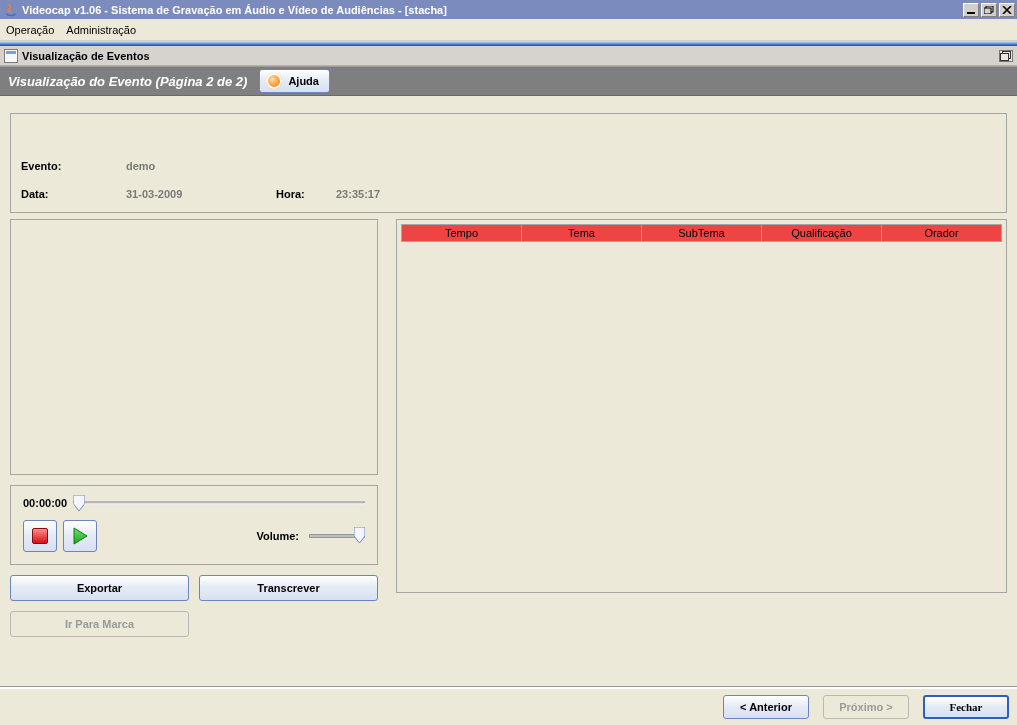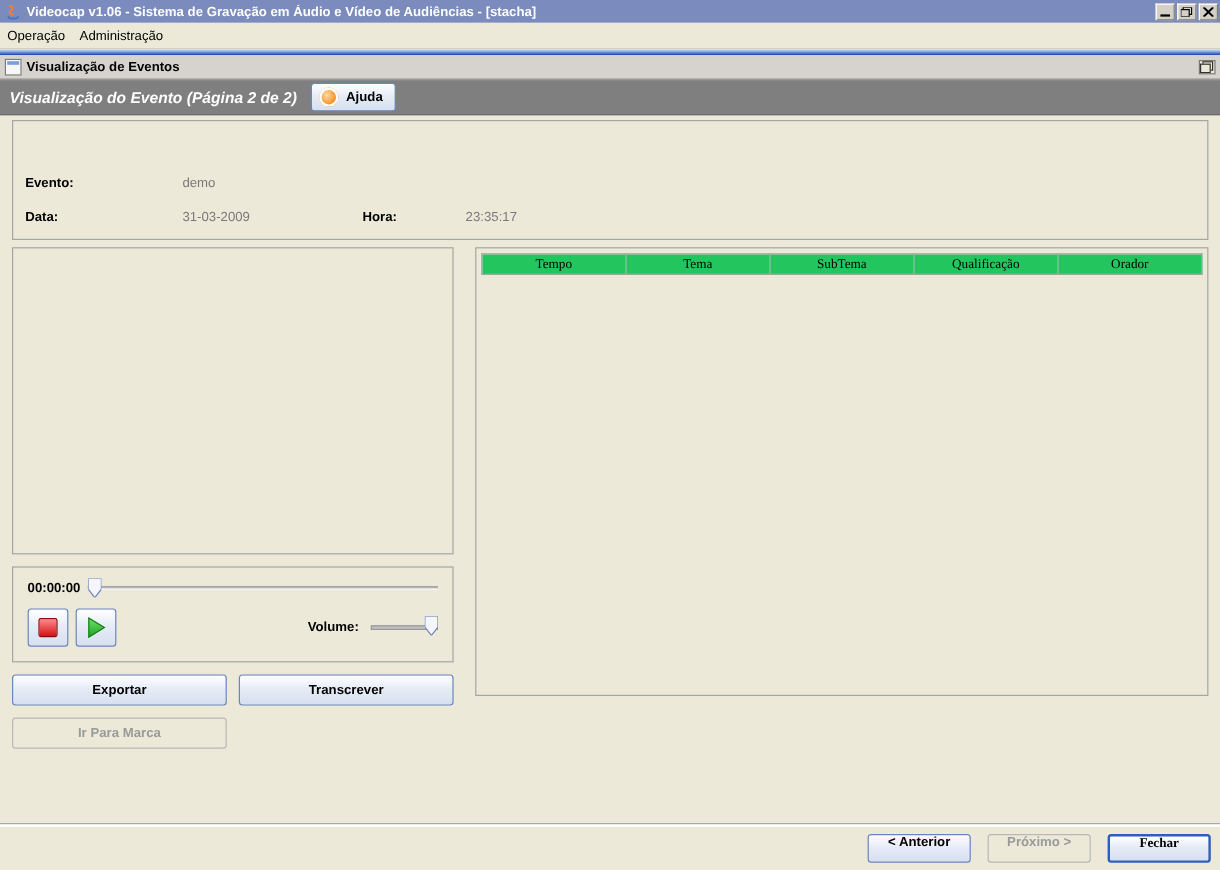--- a/index.html
+++ b/index.html
@@ -133,31 +133,31 @@
   }
   .ajuda-icon {
     width: 16px; height: 16px;
     border-radius: 50%;
     background: radial-gradient(circle at 40% 40%, #ffdca8 0%, #ff8a1d 60%, #d14e00 100%);
     box-shadow: inset 0 0 0 2px #fff;
   }
 
   
   .content {
-    padding: 0 4px;
+    padding: 13px 4px;
   }
   .field-panel {
     margin: 4px 6px 0 6px;
     border: 1px solid #a5a5a5;
     padding: 46px 10px 12px 10px;
     background: #ece9d8;
   }
   .row { display: flex; align-items: center; margin-bottom: 16px; }
   .lbl-strong { font-weight: bold; color: #000; width: 105px; }
-  .val-grey   { color: #7a7a7a; font-weight: normal; margin-left: 26px; }
+  .val-grey   { color: #7a7a7a; font-weight: bold; }
   .lbl2       { font-weight: bold; width: 60px; }
 
   .main-cols {
     display: flex;
     gap: 18px;
     margin: 6px 6px 0 6px;
   }
   .left-col  { width: 368px; display: flex; flex-direction: column; }
   .right-col { flex: 1; }
 
@@ -257,25 +257,24 @@
   
   .table-box {
     border: 1px solid #a5a5a5;
     height: 374px;
     background: #ece9d8;
     padding: 4px;
   }
   .tbl { width: 100%; border-collapse: collapse; table-layout: fixed; }
   .tbl th {
     font-weight: normal;
-    background: #22c55e;
+    background: #ef4444;
     border: 1px solid #a5a5a5;
     padding: 2px 4px;
     text-align: center;
-    font-family: Liberation Serif, serif;
   }
 
   
   .footer-bar {
     position: absolute;
     left: 0; right: 0; bottom: 0;
     border-top: 2px solid #fff;
     box-shadow: 0 -1px 0 #9a9a9a;
     background: #ece9d8;
     padding: 6px 8px;
@@ -283,21 +282,21 @@
     justify-content: flex-end;
     gap: 14px;
   }
   .nav-btn {
     min-width: 86px;
     height: 24px;
     border: 1px solid #6b86bf;
     border-radius: 3px;
     background: linear-gradient(to bottom, #ffffff 0%, #e6ecf6 45%, #d7e0f1 100%);
     font-weight: bold;
-    display: inline-flex; justify-content: center;
+    display: inline-flex; align-items: center; justify-content: center;
     padding: 0 10px;
     cursor: default;
   }
   .nav-btn.disabled {
     border-color: #b8b8b8;
     background: #ece9d8;
     color: #9a9a9a;
   }
   .nav-btn.primary {
     border: 2px solid #2d5fc2;

